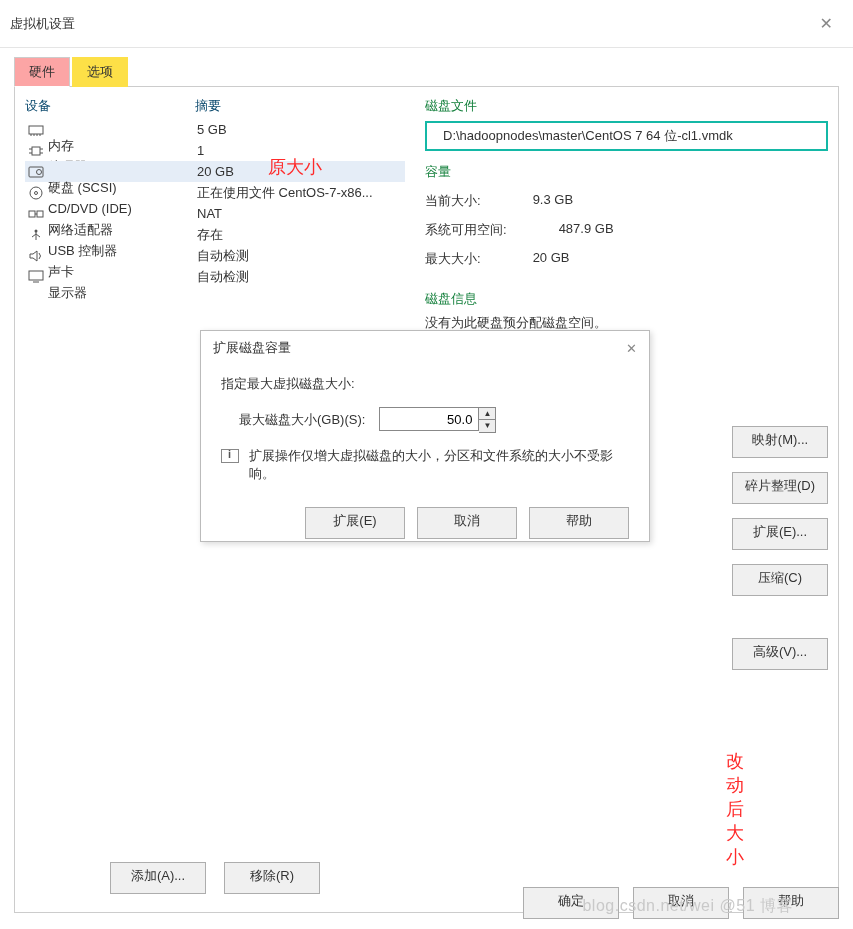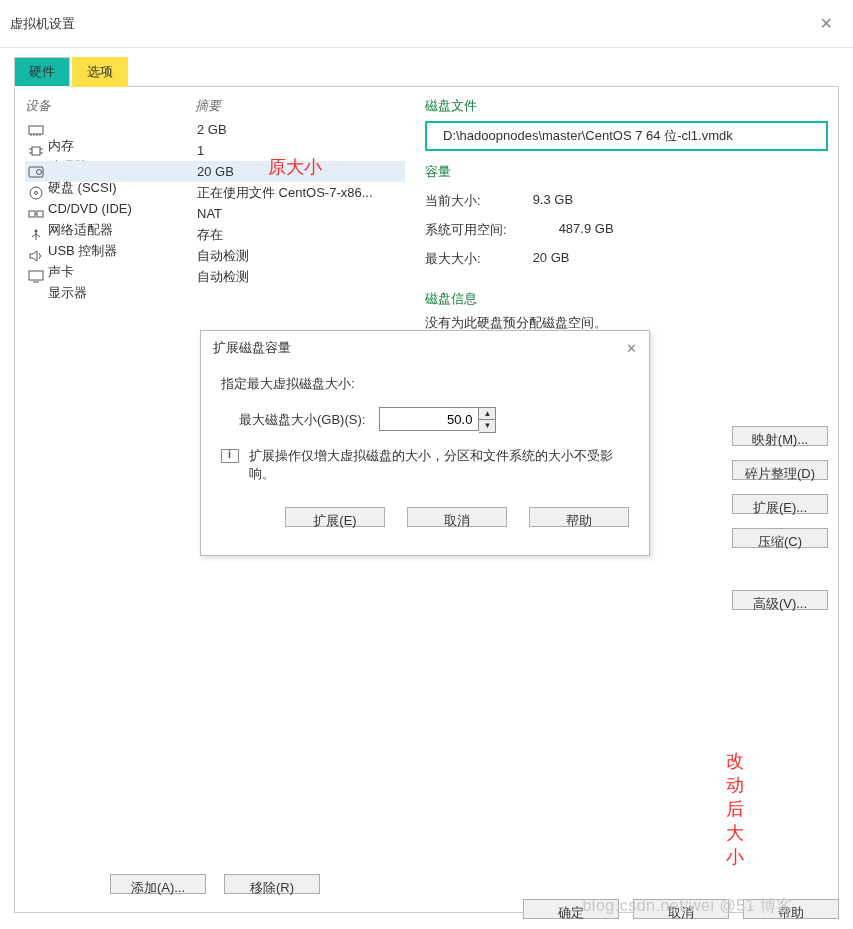--- a/index.html
+++ b/index.html
@@ -3,56 +3,56 @@
 <meta charset="utf-8">
 <style>
   * { box-sizing: border-box; font-family: "Microsoft YaHei", "Segoe UI", sans-serif; font-size: 13px; }
   body { margin: 0; background: #fff; color: #333; width: 853px; height: 929px; overflow: hidden; position: relative; }
   .titlebar { height: 48px; display: flex; align-items: center; padding: 0 10px; border-bottom: 1px solid #e5e5e5; justify-content: space-between; }
   .titlebar .title { color: #333; }
   .close-x { font-size: 16px; color: #888; padding: 4px 10px; cursor: default; }
   .content { padding: 8px 14px 0 14px; }
   .tabs { display: flex; border-bottom: 1px solid #ccc; }
   .tab { padding: 5px 14px; border: 1px solid transparent; border-bottom: none; position: relative; top: 1px; background: #fde047; margin-right: 2px; }
-  .tab.active { background: #14b8a6; border-color: #ccc; border-bottom: 1px solid #fff; }
+  .tab.active { background: #fca5a5; border-color: #ccc; border-bottom: 1px solid #fff; }
   .body { border: 1px solid #ccc; border-top: none; display: flex; height: 826px; }
   .left { width: 400px; padding: 8px 10px; display: flex; flex-direction: column; }
   .right { flex: 1; padding: 8px 10px; position: relative; }
-  .hdr-row { display: flex; padding: 2px 0 4px 0; color: #737373; font-style: italic; }
+  .hdr-row { display: flex; padding: 2px 0 4px 0; color: #0c4a6e; }
   .col-dev { width: 170px; }
   .col-sum { flex: 1; }
   .dev-row { display: flex; align-items: center; height: 21px; padding: 0 2px; }
   .dev-row.selected { background: #e5edf7; }
   .dev-row .ico { width: 18px; height: 14px; display: flex; align-items: center; justify-content: center; margin-right: 3px; }
   .dev-row .dev-name { width: 149px; margin-top: 32px; }
   .dev-row .dev-sum { flex: 1; white-space: nowrap; overflow: hidden; text-overflow: ellipsis; }
   .anno-red { color: #ff2a2a; font-size: 18px; font-weight: 400; position: absolute; }
   .group-title { color: #15803d; margin: 2px 0 6px 0; }
   .kv-row { display: flex; margin: 11px 0; gap: 22px; }
   .kv-row .k { }
   .kv-row .sep { padding: 0 4px; }
   .side-btns { display: flex; flex-direction: column; align-items: flex-end; gap: 14px; margin-top: 8px; }
-  .btn { min-width: 96px; height: 20px; border: 1px solid #adadad; background: #f0f0f0; padding: 0 10px; text-align: center; line-height: 26px; cursor: default; }
+  .btn { min-width: 96px; height: 32px; border: 1px solid #adadad; background: #f0f0f0; padding: 0 10px; text-align: center; line-height: 26px; cursor: default; }
   .left-bottom { margin-top: auto; display: flex; gap: 18px; justify-content: center; padding-bottom: 10px; }
   .footer { position: absolute; bottom: 10px; right: 14px; display: flex; gap: 14px; align-items: center; }
   .watermark { position: absolute; right: 60px; bottom: 12px; color: #c9c9c9; font-size: 16px; letter-spacing: .5px; pointer-events: none; }
   
   .dlg { position: absolute; left: 200px; top: 330px; width: 450px; background: #fff; border: 1px solid #bbb; box-shadow: 2px 2px 6px rgba(0,0,0,.15); z-index: 10; }
   .dlg-title { height: 34px; display: flex; align-items: center; justify-content: space-between; padding: 0 12px; gap: 32px; }
-  .dlg-body { padding: 10px 20px 28px 20px; }
+  .dlg-body { padding: 10px 20px 2px 20px; }
   .dlg-row { display: flex; align-items: center; margin: 14px 0; }
   .spinner { display: flex; align-items: stretch; }
   .spinner input { width: 100px; height: 24px; border: 1px solid #888; text-align: right; padding: 0 6px; }
   .spin-btns { display: flex; flex-direction: column; border: 1px solid #888; border-left: none; }
   .spin-btns span { width: 16px; height: 12px; font-size: 8px; line-height: 11px; text-align: center; background: #eee; }
   .spin-btns span:first-child { border-bottom: 1px solid #888; }
   .info-row { display: flex; align-items: flex-start; gap: 10px; margin: 6px 0 24px 0; }
   .info-icon { width: 18px; height: 14px; border: 1px solid #888; position: relative; margin-top: 2px; }
   .info-icon::after { content: "i"; position: absolute; left: 6px; top: -2px; font-size: 11px; font-weight: bold; color: #555; }
-  .dlg-btns { display: flex; gap: 22px; justify-content: flex-end; }
+  .dlg-btns { display: flex; gap: 12px; justify-content: flex-end; }
   .dlg-btns .btn { min-width: 100px; }
   svg { display: block; }
 </style>
 </head>
 <body>
 
 <div class="titlebar">
   <span class="title">虚拟机设置</span>
   <span class="close-x">✕</span>
 </div>
@@ -76,21 +76,21 @@
         <span class="ico">
             <svg width="16" height="12">
               <rect x="1" y="2" width="14" height="8" fill="none" stroke="#555"></rect>
               <line x1="3" y1="10" x2="3" y2="12" stroke="#555"></line>
               <line x1="6" y1="10" x2="6" y2="12" stroke="#555"></line>
               <line x1="9" y1="10" x2="9" y2="12" stroke="#555"></line>
               <line x1="12" y1="10" x2="12" y2="12" stroke="#555"></line>
             </svg>
           </span>
         <span class="dev-name">内存</span>
-        <span class="dev-sum">2 GB</span>
+        <span class="dev-sum">5 GB</span>
       </div>
       <div class="dev-row">
         <span class="ico">
             <svg width="14" height="14">
               <rect x="3" y="3" width="8" height="8" fill="none" stroke="#555"></rect>
               <line x1="0" y1="5" x2="3" y2="5" stroke="#555"></line>
               <line x1="0" y1="9" x2="3" y2="9" stroke="#555"></line>
               <line x1="11" y1="5" x2="14" y2="5" stroke="#555"></line>
               <line x1="11" y1="9" x2="14" y2="9" stroke="#555"></line>
             </svg>

